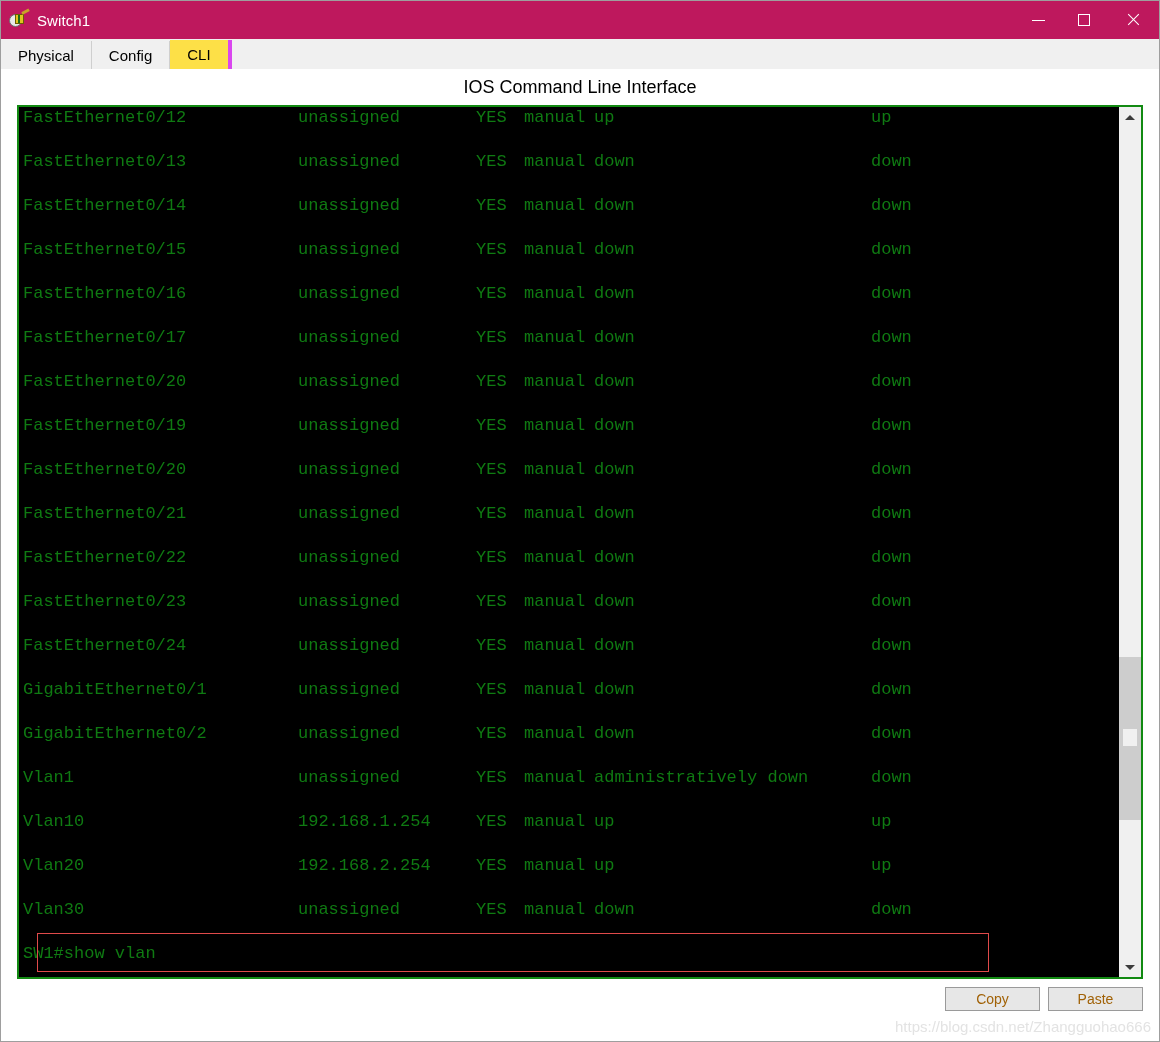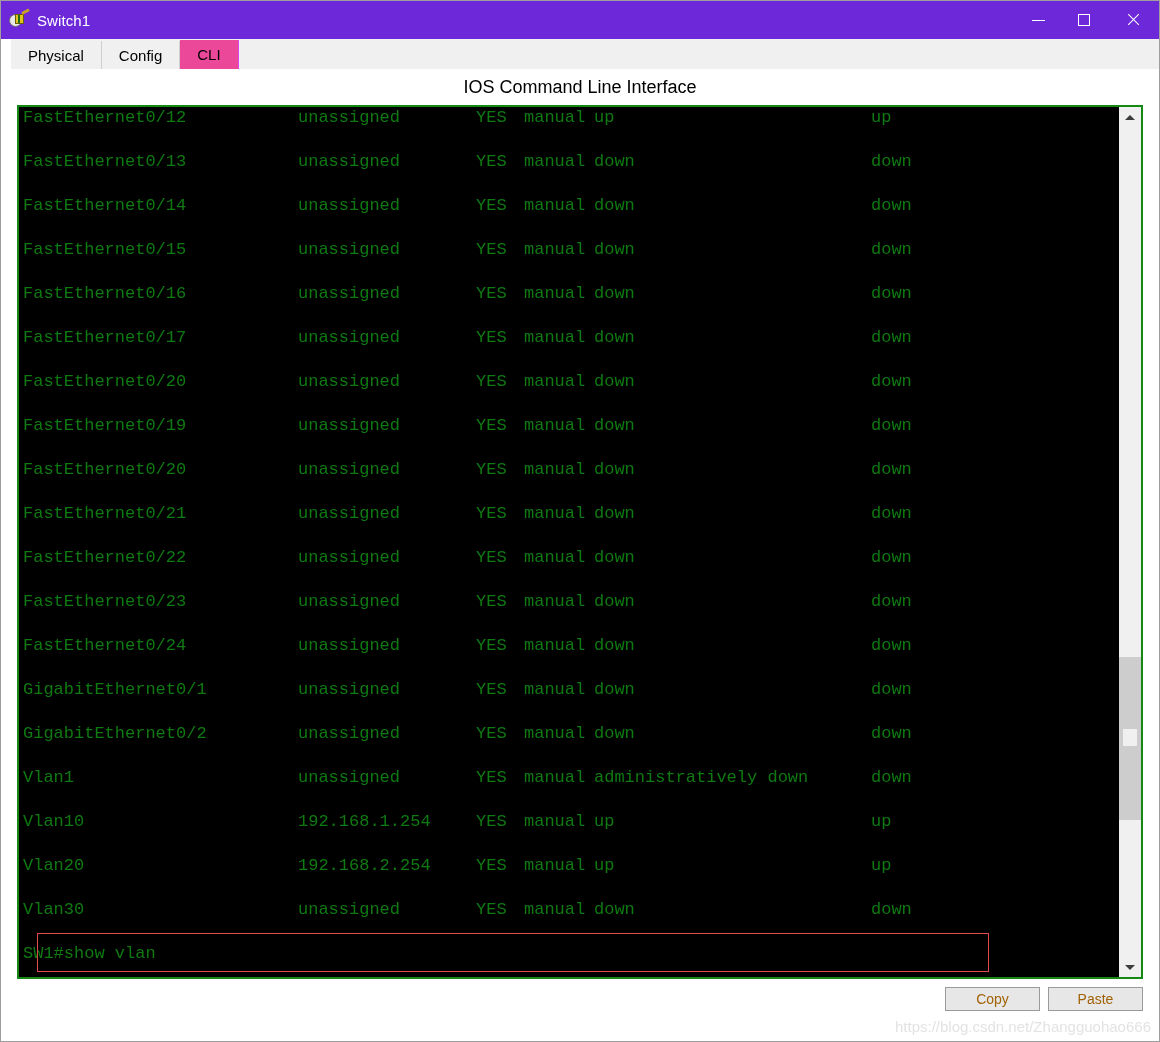--- a/index.html
+++ b/index.html
@@ -12,21 +12,21 @@
   .window {
     width: 1160px; height: 1042px;
     display: flex; flex-direction: column;
     background: #ffffff;
     border: 1px solid #9e9e9e;
   }
 
   
   .titlebar {
     height: 38px; min-height: 38px;
-    background: #6d28d9;
+    background: #be185d;
     display: flex; align-items: center;
     position: relative;
   }
   .title-icon {
     width: 20px; height: 18px;
     margin-left: 8px; margin-right: 8px;
     position: relative;
     flex: 0 0 auto;
   }
   .title-icon .disc {
@@ -72,39 +72,38 @@
   .close-glyph:before { transform: rotate(45deg); }
   .close-glyph:after  { transform: rotate(-45deg); }
 
   
   .tabstrip {
     height: 31px; min-height: 31px;
     background: #f0f0f0;
     display: flex; align-items: flex-end;
     border-bottom: 1px solid #ffffff;
     position: relative;
-    margin-left: 10px;
   }
   .tabstrip:after {
     content: ""; position: absolute; left: 0; right: 0; bottom: 0;
     height: 1px; background: #f0f0f0;
   }
   .tab {
     height: 28px;
     padding: 0 17px;
     display: flex; align-items: center;
     font-size: 15px; color: #000000;
     background: #f0f0f0;
     border-right: 1px solid #cfcfcf;
     position: relative; z-index: 1;
   }
   .tab.active {
-    background: #ec4899;
+    background: #fde047;
     height: 29px;
-    border-right: 1px solid #d946ef;
+    border-right: 4px solid #d946ef;
   }
 
   
   .cli-header {
     height: 35px; min-height: 35px;
     background: #ffffff;
     display: flex; align-items: center; justify-content: center;
     font-size: 18px; color: #000000;
   }
 

